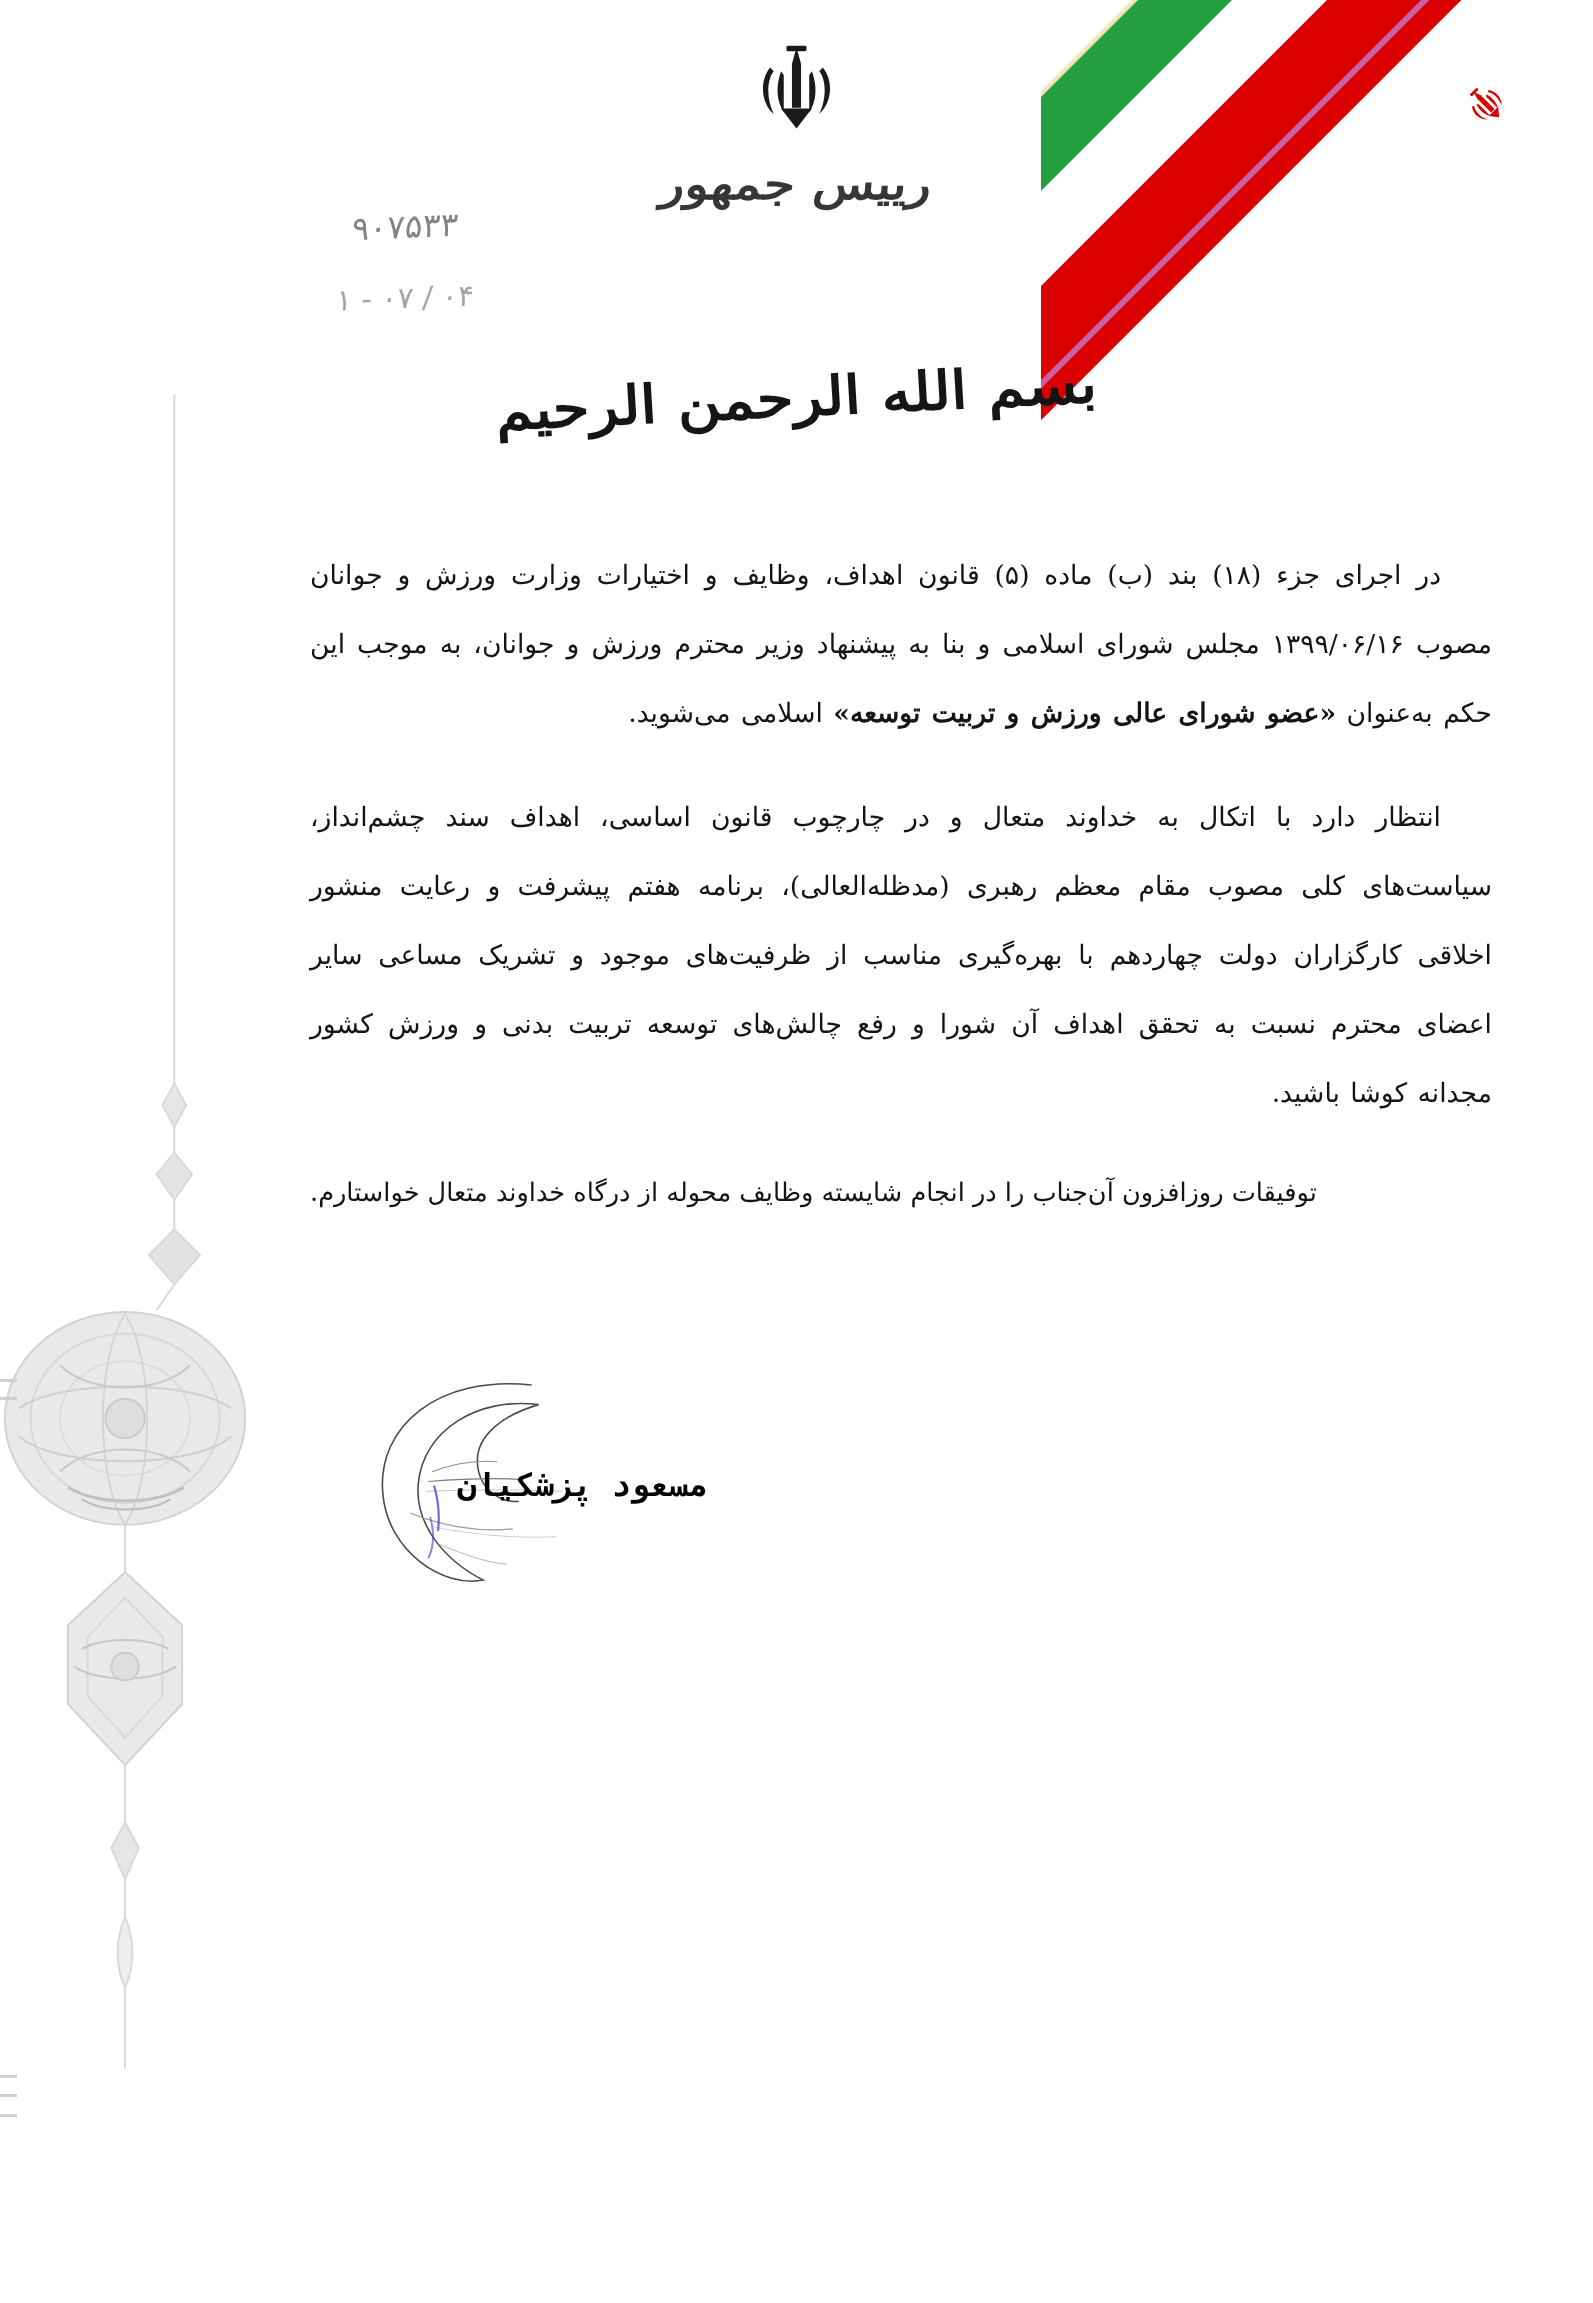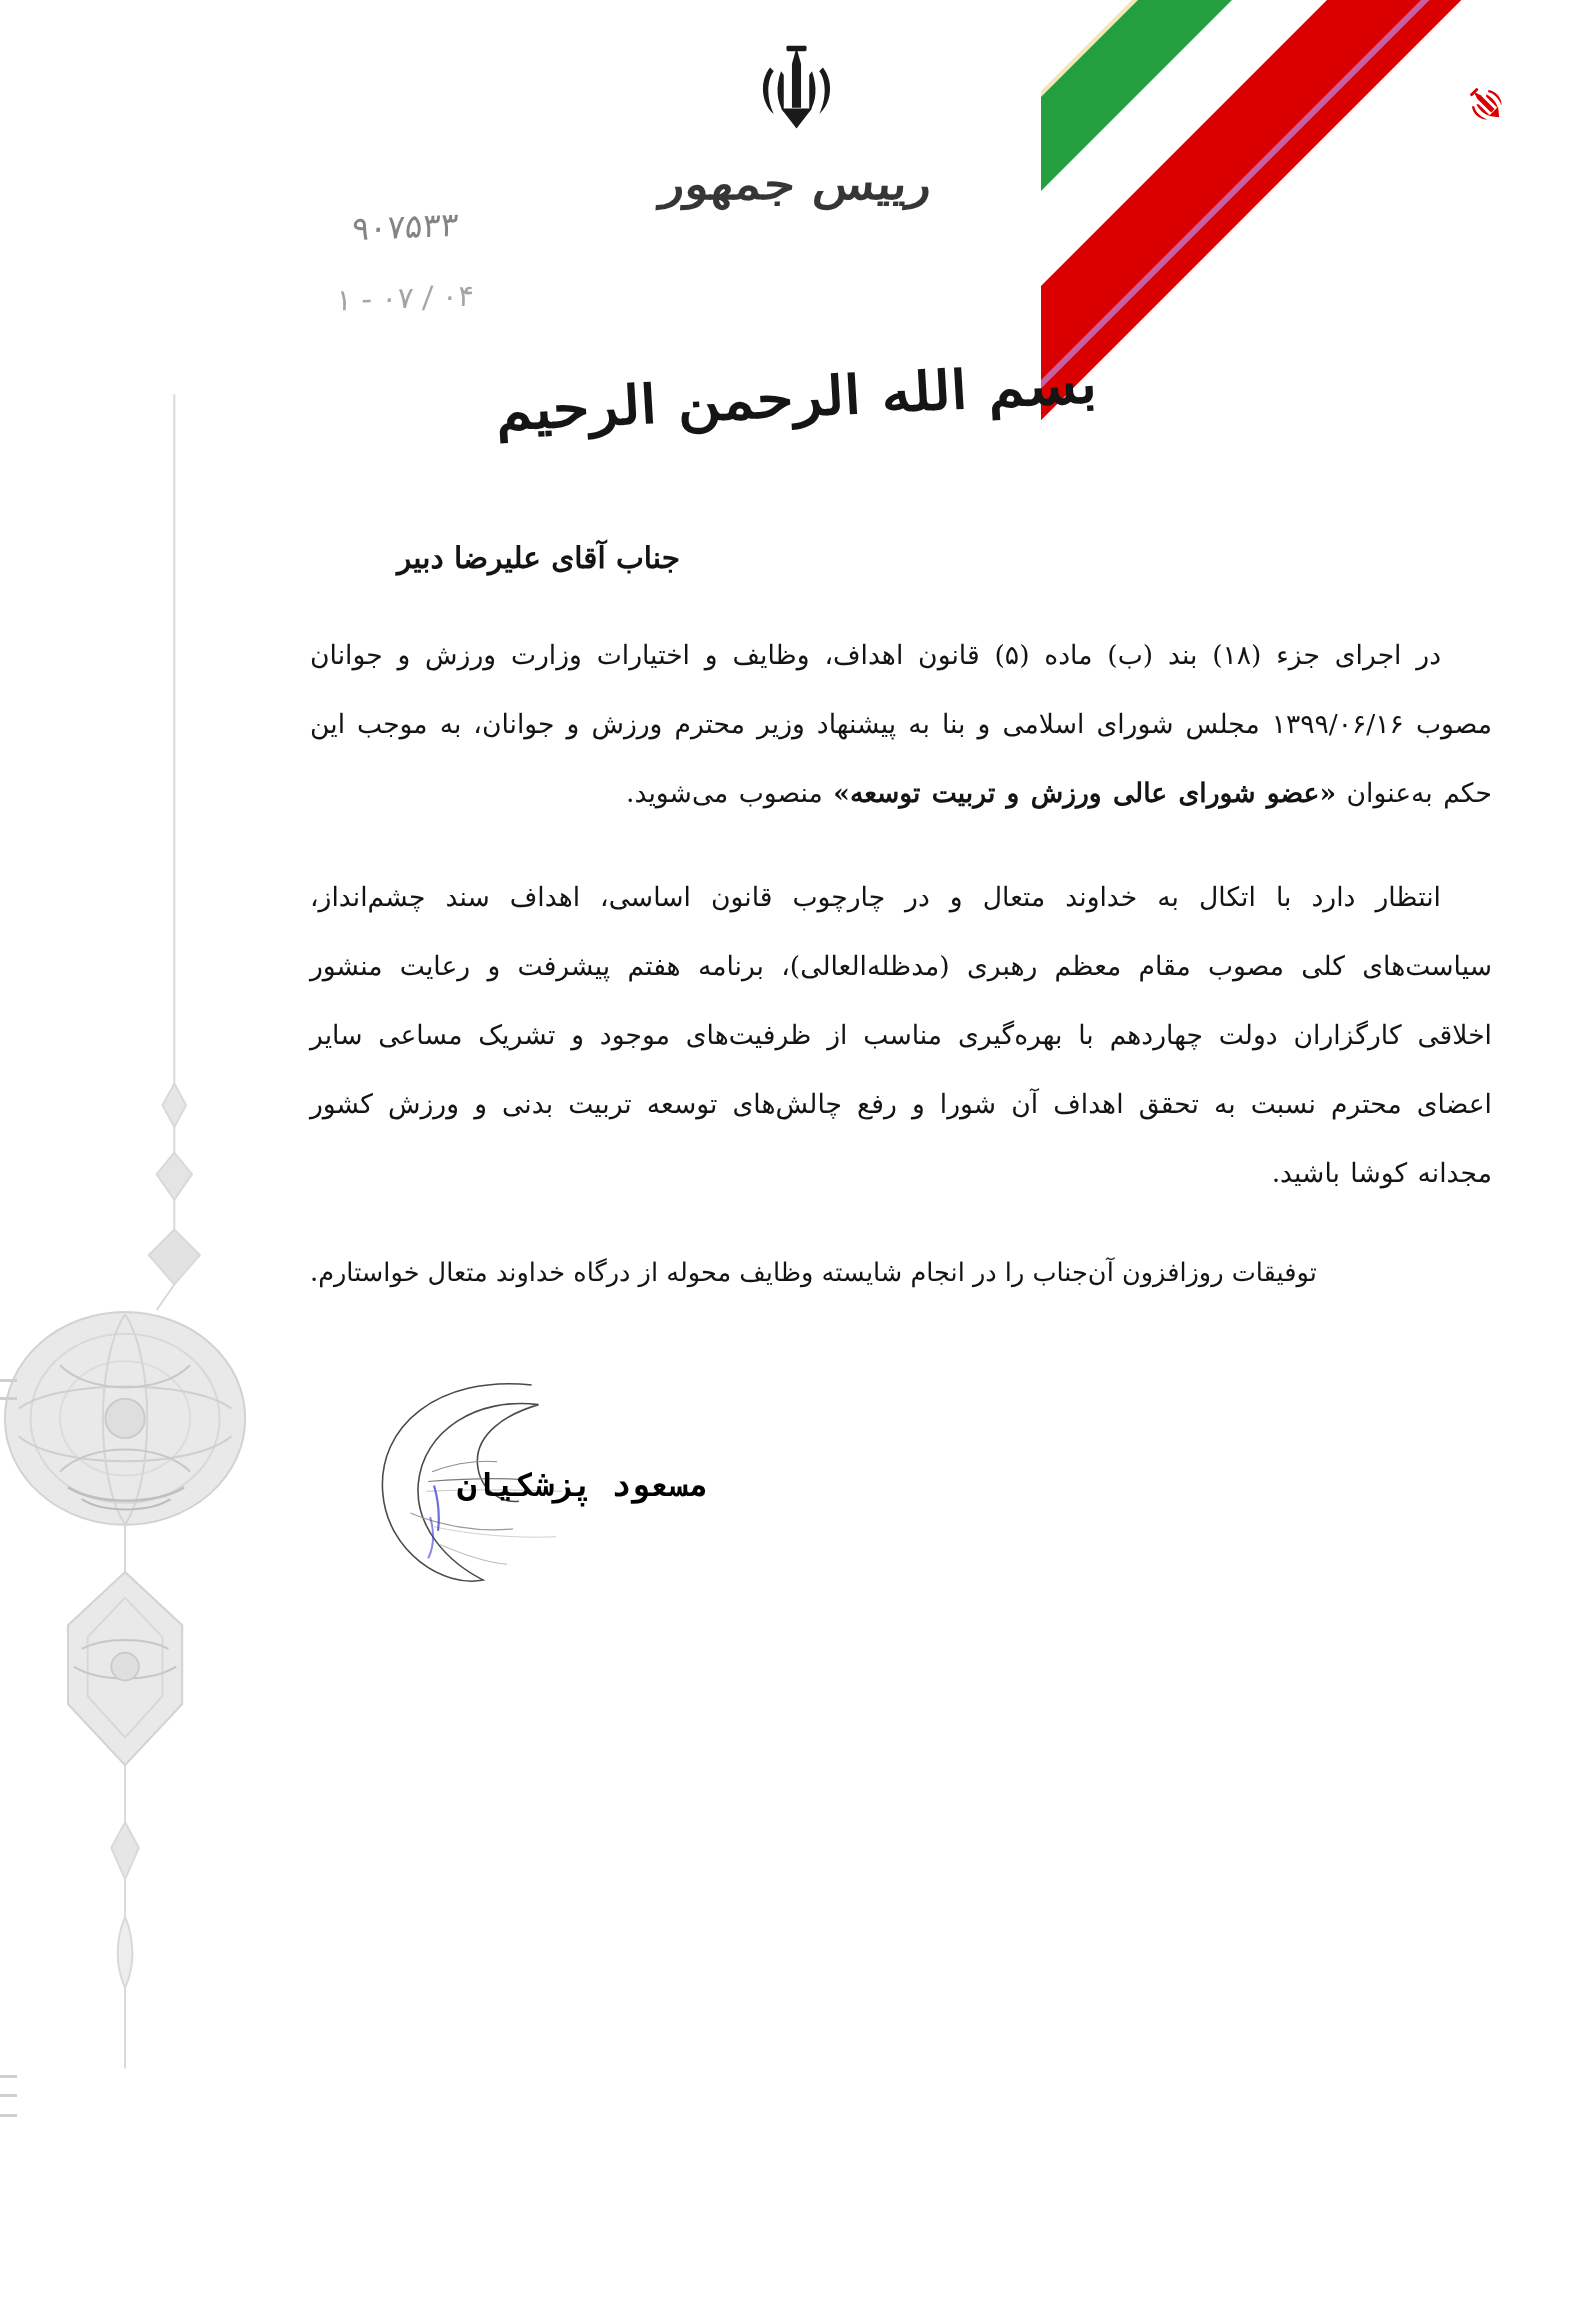--- a/index.html
+++ b/index.html
@@ -262,24 +262,23 @@
 
   <div class="registry">
     <div class="registry-number">۹۰۷۵۳۳</div>
     <div class="registry-date">۱ - ۰۷ / ۰۴</div>
   </div>
 
   <div class="bismillah">بسم الله الرحمن الرحیم</div>
 
   <div class="letter-body">
 
-    <div class="salutation">جناب آقای علیرضا دبیر</div>
 
     <p class="para indent">
-      <span>در اجرای جزء (۱۸) بند (ب) ماده (۵) قانون اهداف، وظایف و اختیارات وزارت ورزش و جوانان مصوب ۱۳۹۹/۰۶/۱۶ مجلس شورای اسلامی و بنا به پیشنهاد وزیر محترم ورزش و جوانان، به موجب این حکم به‌عنوان </span><b>«عضو شورای عالی ورزش و تربیت توسعه»</b><span> منصوب می‌شوید.</span>
+      <span>در اجرای جزء (۱۸) بند (ب) ماده (۵) قانون اهداف، وظایف و اختیارات وزارت ورزش و جوانان مصوب ۱۳۹۹/۰۶/۱۶ مجلس شورای اسلامی و بنا به پیشنهاد وزیر محترم ورزش و جوانان، به موجب این حکم به‌عنوان </span><b>«عضو شورای عالی ورزش و تربیت توسعه»</b><span> اسلامی می‌شوید.</span>
     </p>
 
     <p class="para indent">انتظار دارد با اتکال به خداوند متعال و در چارچوب قانون اساسی، اهداف سند چشم‌انداز، سیاست‌های کلی مصوب مقام معظم رهبری (مدظله‌العالی)، برنامه هفتم پیشرفت و رعایت منشور اخلاقی کارگزاران دولت چهاردهم با بهره‌گیری مناسب از ظرفیت‌های موجود و تشریک مساعی سایر اعضای محترم نسبت به تحقق اهداف آن شورا و رفع چالش‌های توسعه تربیت بدنی و ورزش کشور مجدانه کوشا باشید.</p>
 
     <p class="closing">توفیقات روزافزون آن‌جناب را در انجام شایسته وظایف محوله از درگاه خداوند متعال خواستارم.</p>
   </div>
 
   <div class="signature-block">
     <svg class="signature-mark" viewBox="0 0 420 230">
       <path d="M165 16 C70 6 8 58 14 126 C19 186 76 222 116 214

